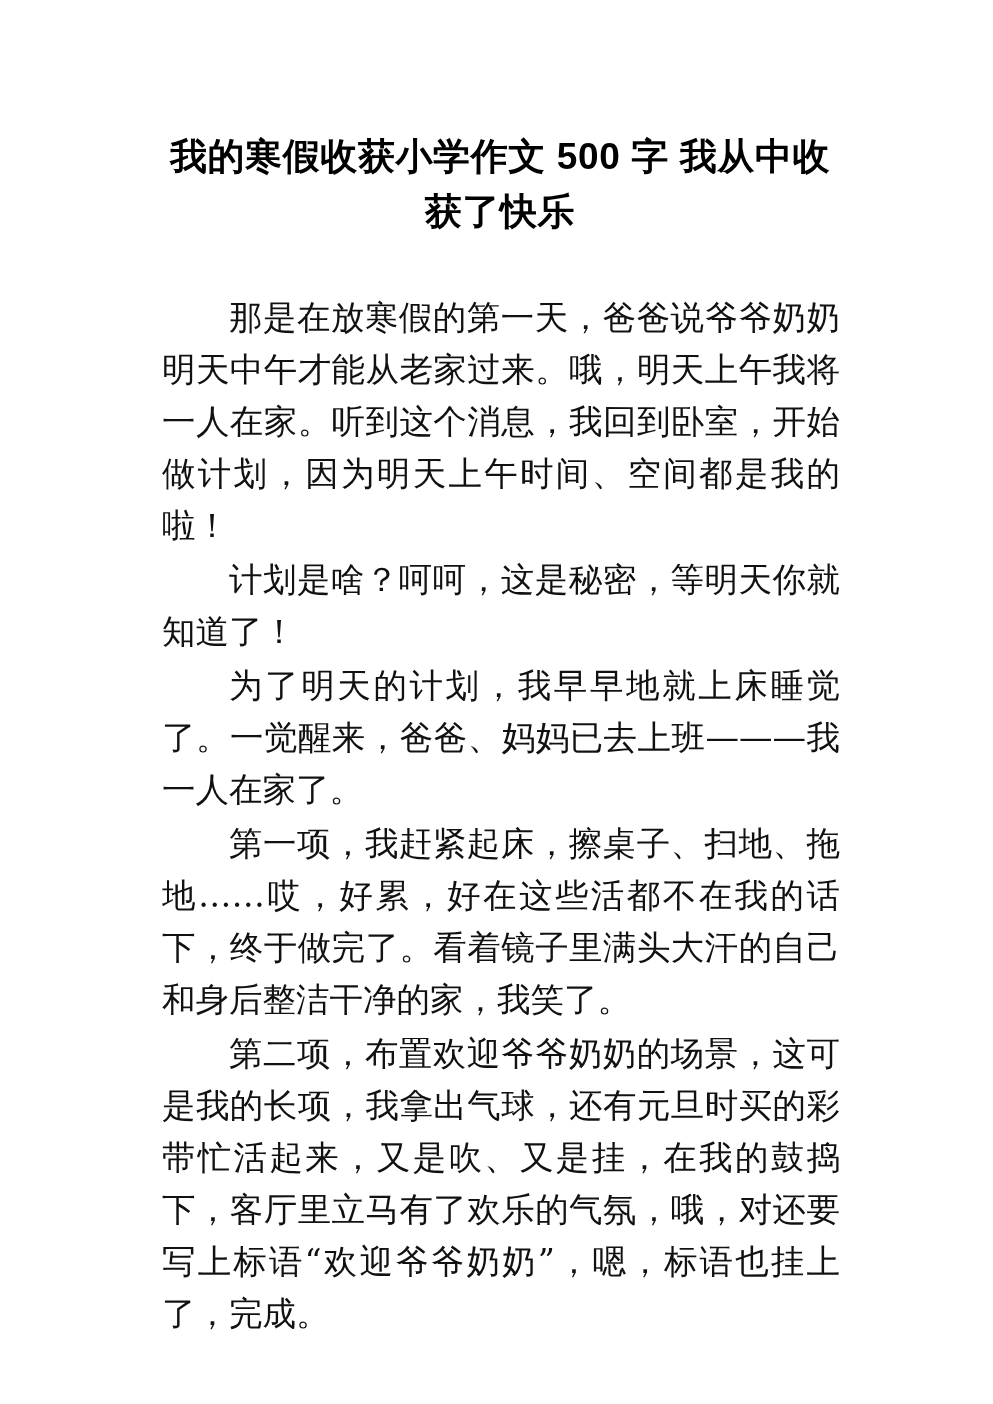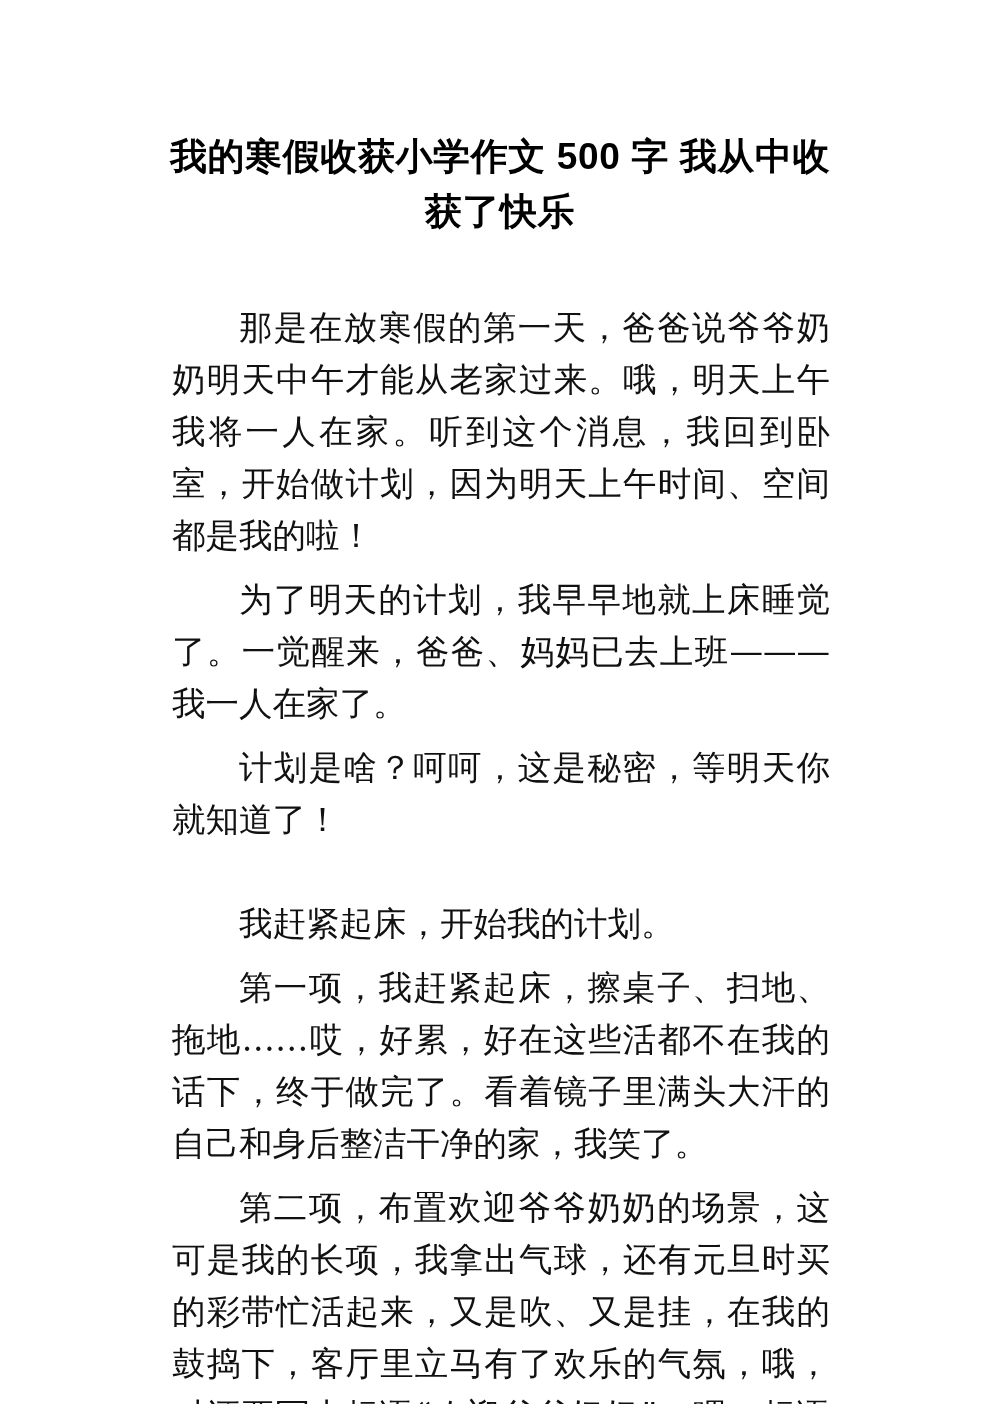--- a/index.html
+++ b/index.html
@@ -48,21 +48,21 @@
     width: 682px;
     font-family: "DejaVu Serif", "Liberation Serif", serif;
     font-size: 33.5px;
     line-height: 52px;
     color: #111111;
     text-align: justify;
     text-justify: inter-character;
   }
 
   .para {
-    margin: 12px;
+    margin: 2px;
     text-indent: 2em;
     text-align: justify;
     text-justify: inter-character;
     word-break: break-all;
     letter-spacing: 0px;
   }
 
   
   .para.gap-before {
     margin-top: 52px;
@@ -72,25 +72,24 @@
 <body>
 
 <div class="page">
 
   <h1 class="doc-title">我的寒假收获小学作文 500 字 我从中收获了快乐</h1>
 
   <div class="doc-body">
 
     <p class="para">那是在放寒假的第一天，爸爸说爷爷奶奶明天中午才能从老家过来。哦，明天上午我将一人在家。听到这个消息，我回到卧室，开始做计划，因为明天上午时间、空间都是我的啦！</p>
 
+    <p class="para">计划是啥？呵呵，这是秘密，等明天你就知道了！</p>
+
     <p class="para">为了明天的计划，我早早地就上床睡觉了。一觉醒来，爸爸、妈妈已去上班———我一人在家了。</p>
 
-    <p class="para">计划是啥？呵呵，这是秘密，等明天你就知道了！</p>
-
-    <p class="para gap-before">我赶紧起床，开始我的计划。</p>
 
     <p class="para">第一项，我赶紧起床，擦桌子、扫地、拖地……哎，好累，好在这些活都不在我的话下，终于做完了。看着镜子里满头大汗的自己和身后整洁干净的家，我笑了。</p>
 
     <p class="para">第二项，布置欢迎爷爷奶奶的场景，这可是我的长项，我拿出气球，还有元旦时买的彩带忙活起来，又是吹、又是挂，在我的鼓捣下，客厅里立马有了欢乐的气氛，哦，对还要写上标语“欢迎爷爷奶奶”，嗯，标语也挂上了，完成。</p>
 
   </div>
 
 </div>
 
 </body></html>

